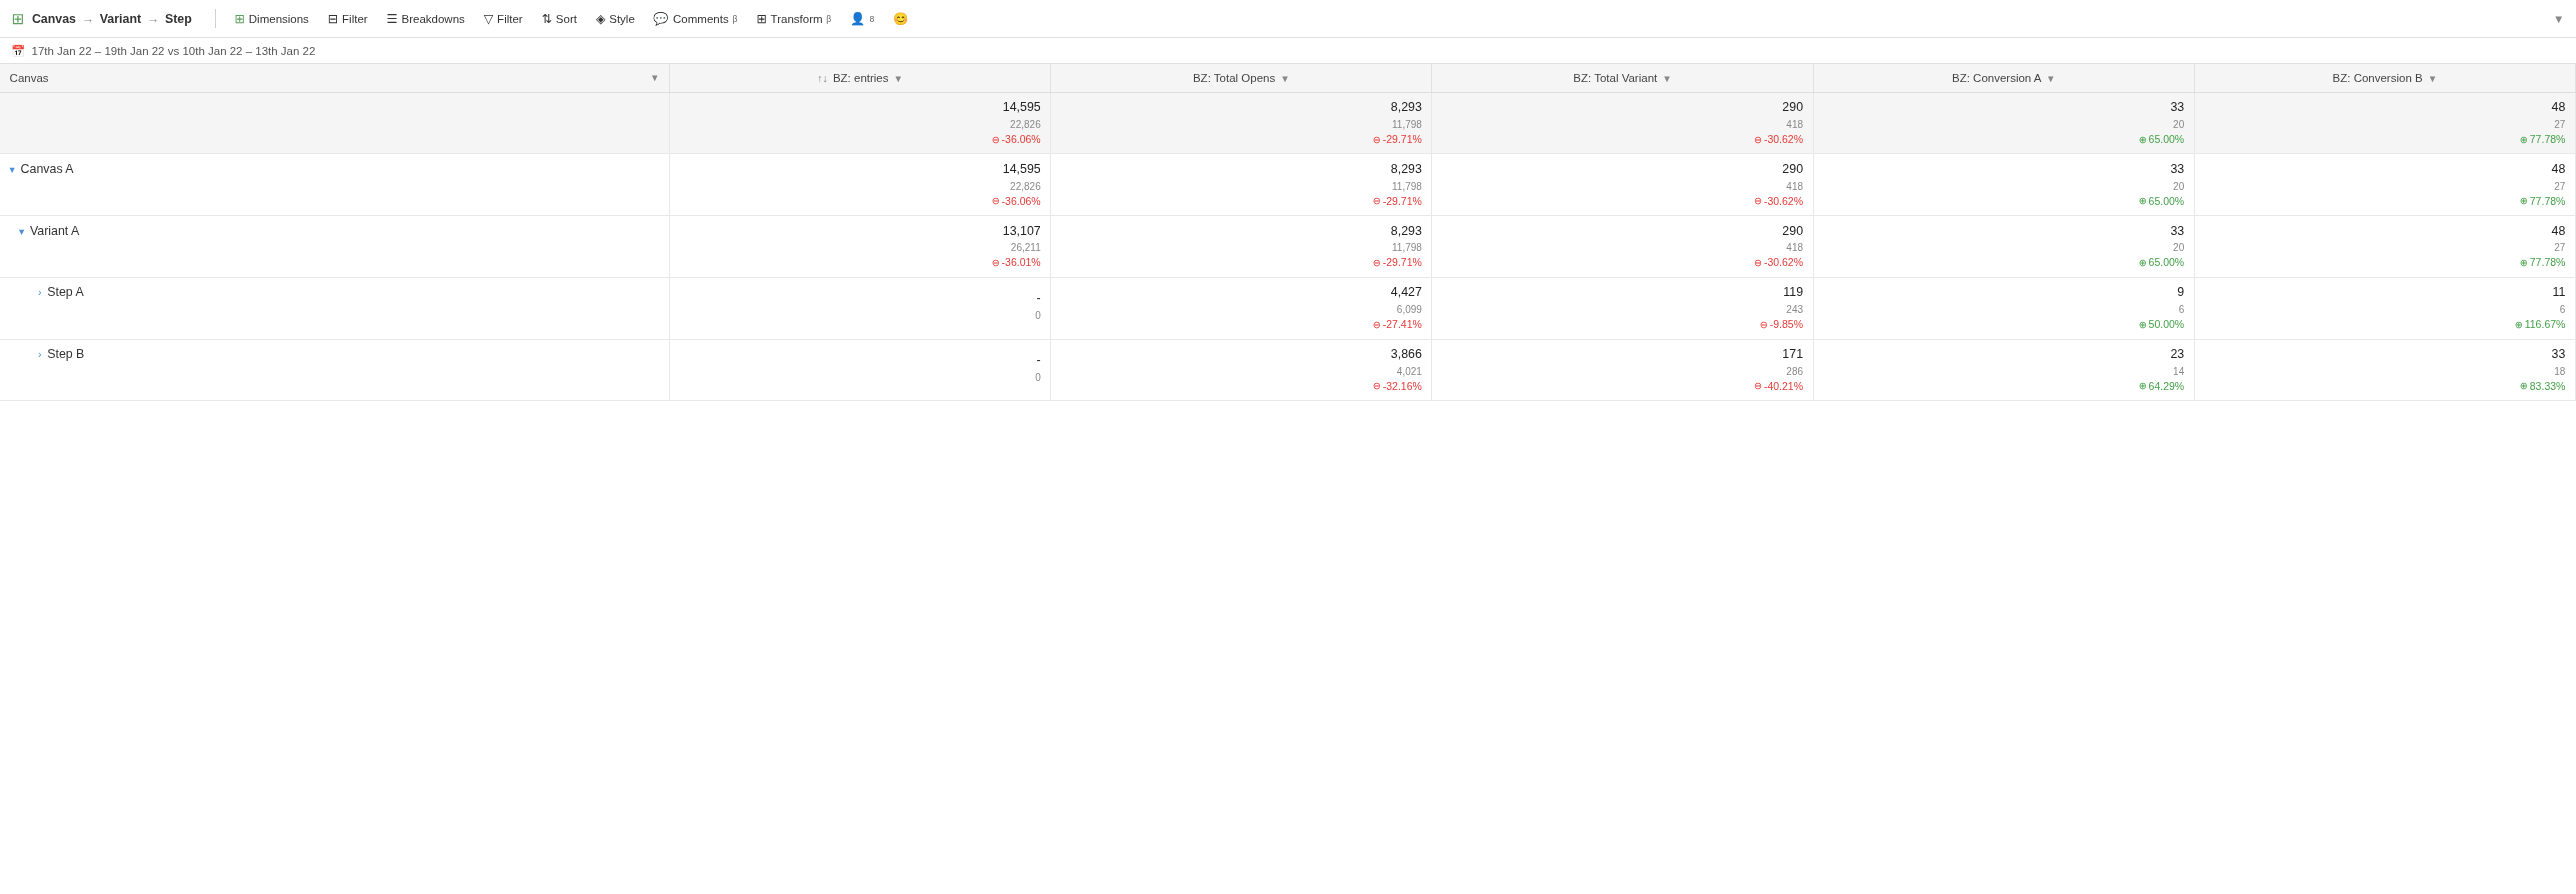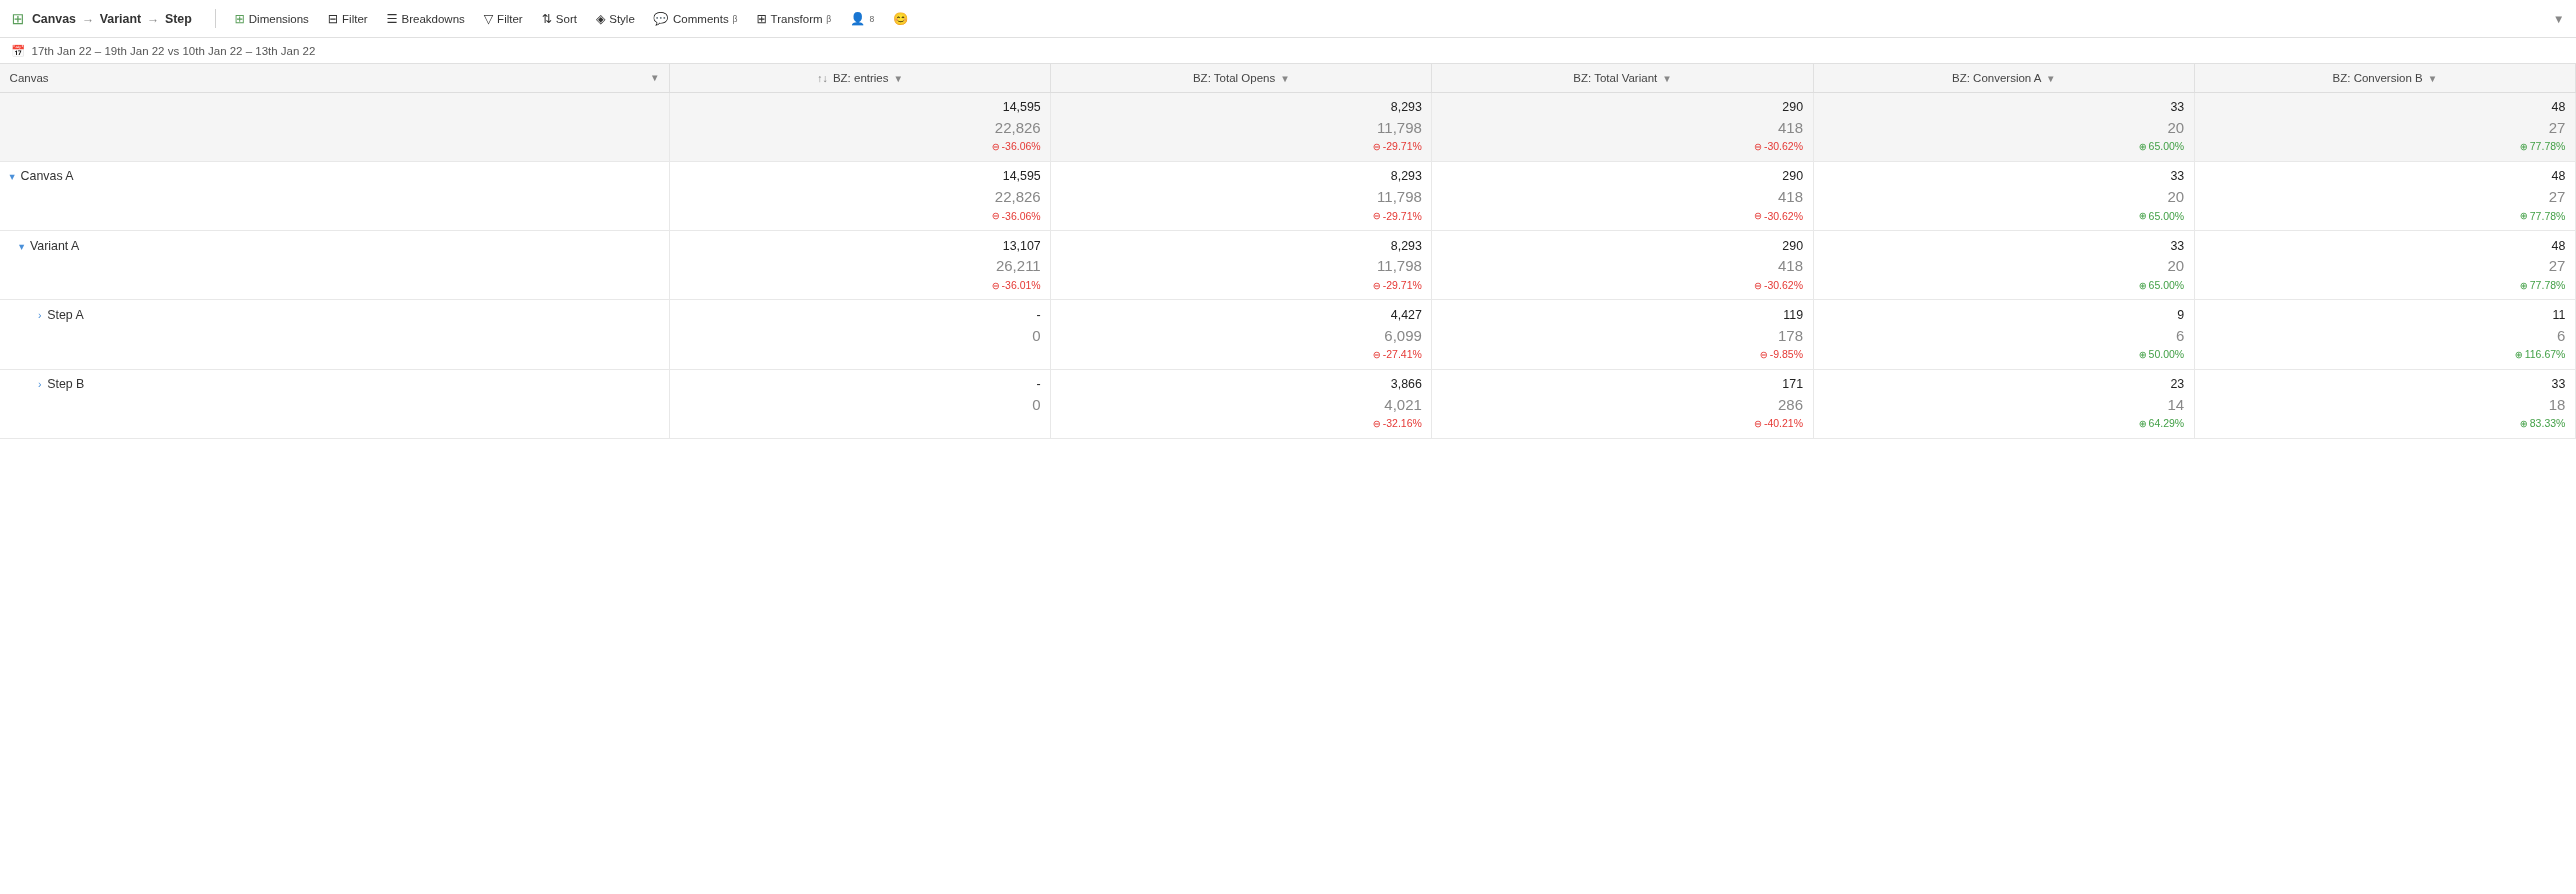--- a/index.html
+++ b/index.html
@@ -97,29 +97,30 @@
       border-right: 1px solid #e8e8e8;
       padding: 0;
       vertical-align: top;
     }
     .cell-inner {
       display: flex;
       flex-direction: column;
       align-items: flex-end;
       padding: 5.7px 9.6px 5.7px 5.7px;
       min-height: 57px;
+      justify-content: center;
     }
     .cell-label-inner {
       display: flex;
       align-items: flex-start;
       padding: 7.6px 9.6px;
       min-height: 57px;
     }
     .val-primary { font-size: 12.4px; font-weight: 500; color: #222; line-height: 1.5; }
-    .val-secondary { font-size: 15px; color: #888; line-height: 1.5; }
+    .val-secondary { font-size: 10px; color: #888; line-height: 1.5; }
     .val-delta { font-size: 10.5px; line-height: 1.5; display: flex; align-items: center; gap: 1.9px; }
     .delta-down { color: #e53935; }
     .delta-up { color: #43a047; }
     .delta-icon { font-size: 9.6px; }
     .row-label {
       display: flex;
       align-items: center;
       gap: 5.7px;
       font-size: 12.4px;
       font-weight: 500;
@@ -444,21 +445,21 @@
               <span class="val-secondary">6,099</span>
               <span class="val-delta delta-down">
                 <span class="delta-icon">⊖</span>
                 <span>-27.41%</span>
               </span>
             </div>
           </td>
           <td>
             <div class="cell-inner">
               <span class="val-primary">119</span>
-              <span class="val-secondary">178</span>
+              <span class="val-secondary">243</span>
               <span class="val-delta delta-down">
                 <span class="delta-icon">⊖</span>
                 <span>-9.85%</span>
               </span>
             </div>
           </td>
           <td>
             <div class="cell-inner">
               <span class="val-primary">9</span>
               <span class="val-secondary">6</span>

